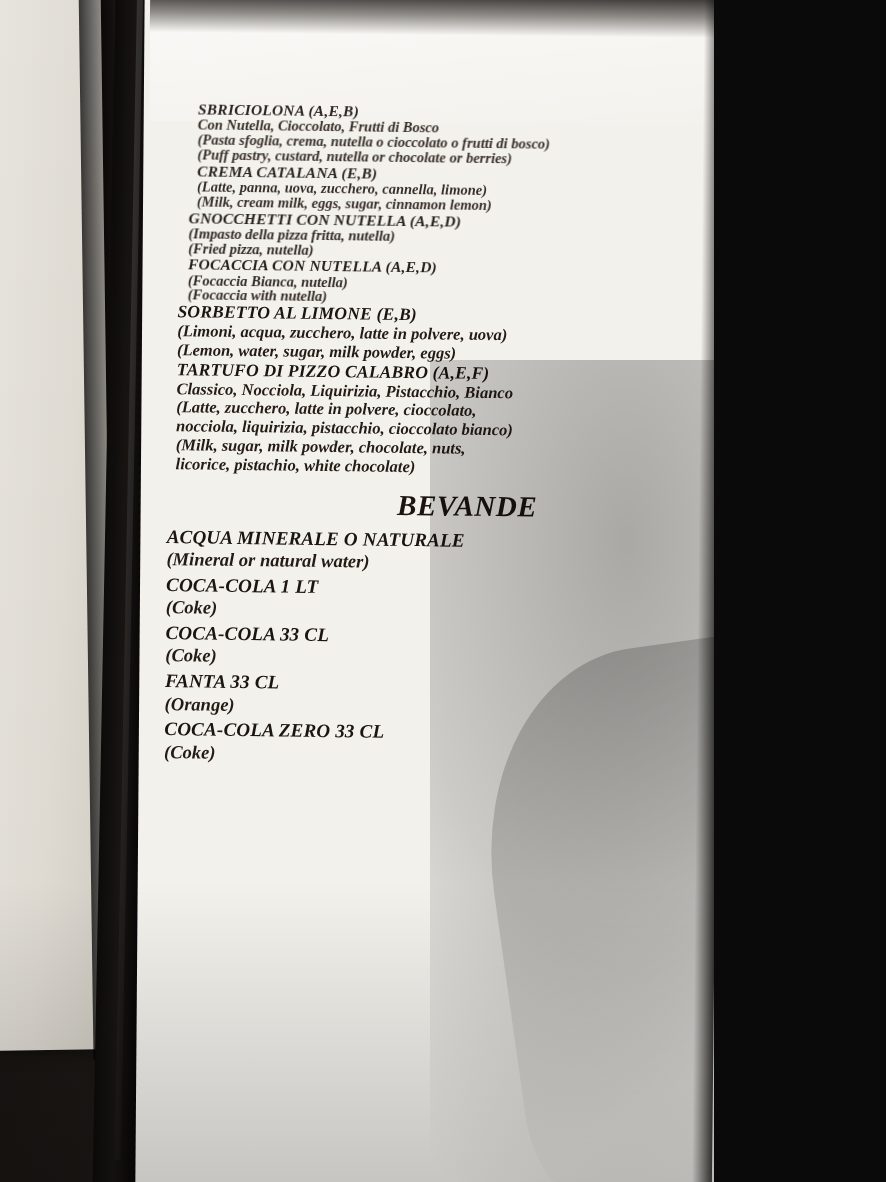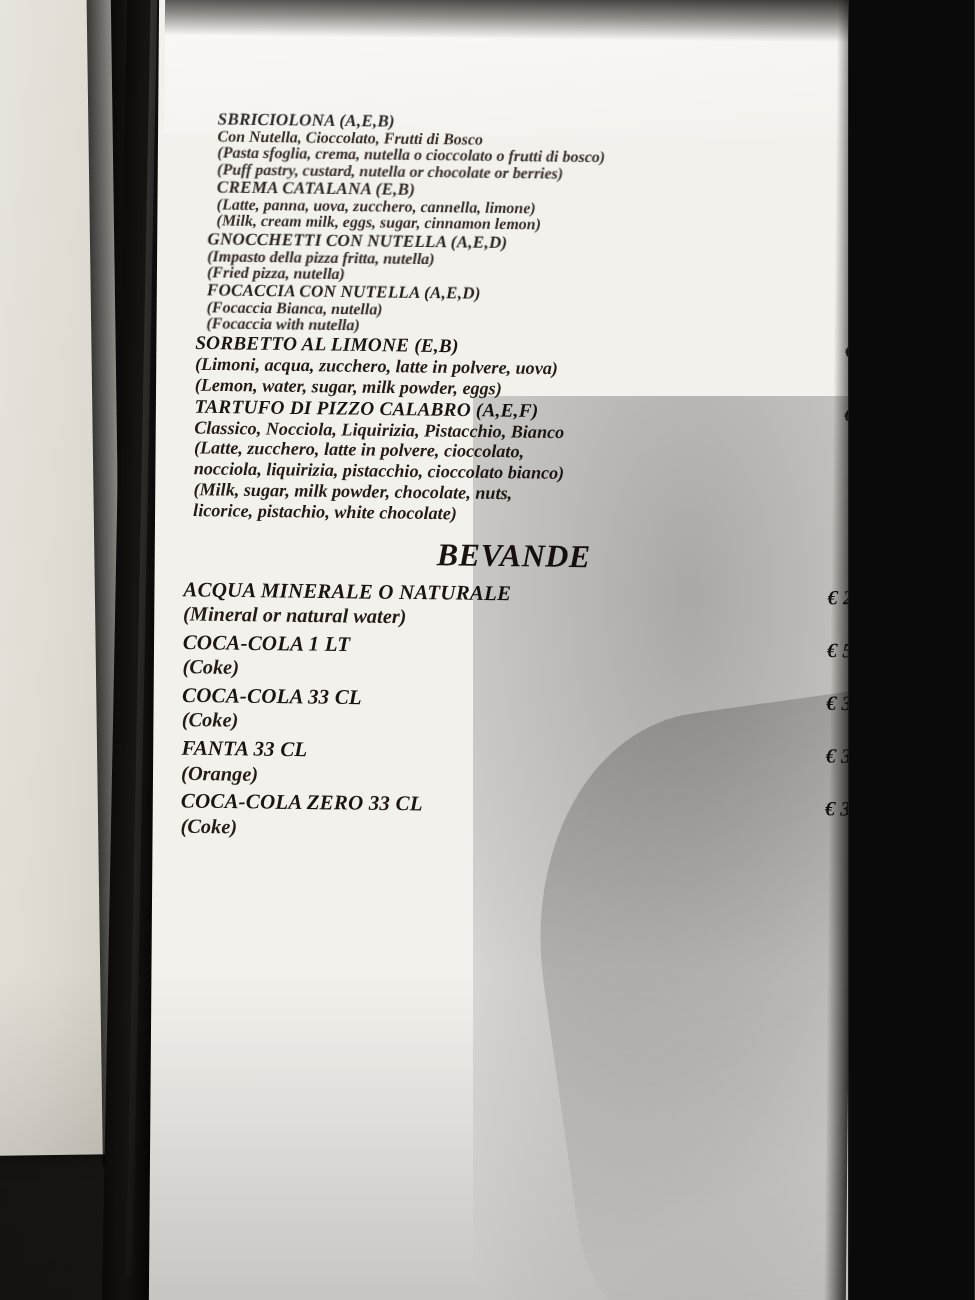--- a/index.html
+++ b/index.html
@@ -2,21 +2,21 @@
 <html><head>
 <meta charset="utf-8">
 <style>
   html, body {
     margin: 0;
     padding: 0;
     background: #0a0a0a;
   }
   #page {
     position: relative;
-    width: 771px;
+    width: 714px;
     height: 1182px;
     overflow: hidden;
     background: #1a1816;
     font-family: "Liberation Serif", serif;
   }
 
   
   .bg-dark {
     position: absolute;
     inset: 0;

